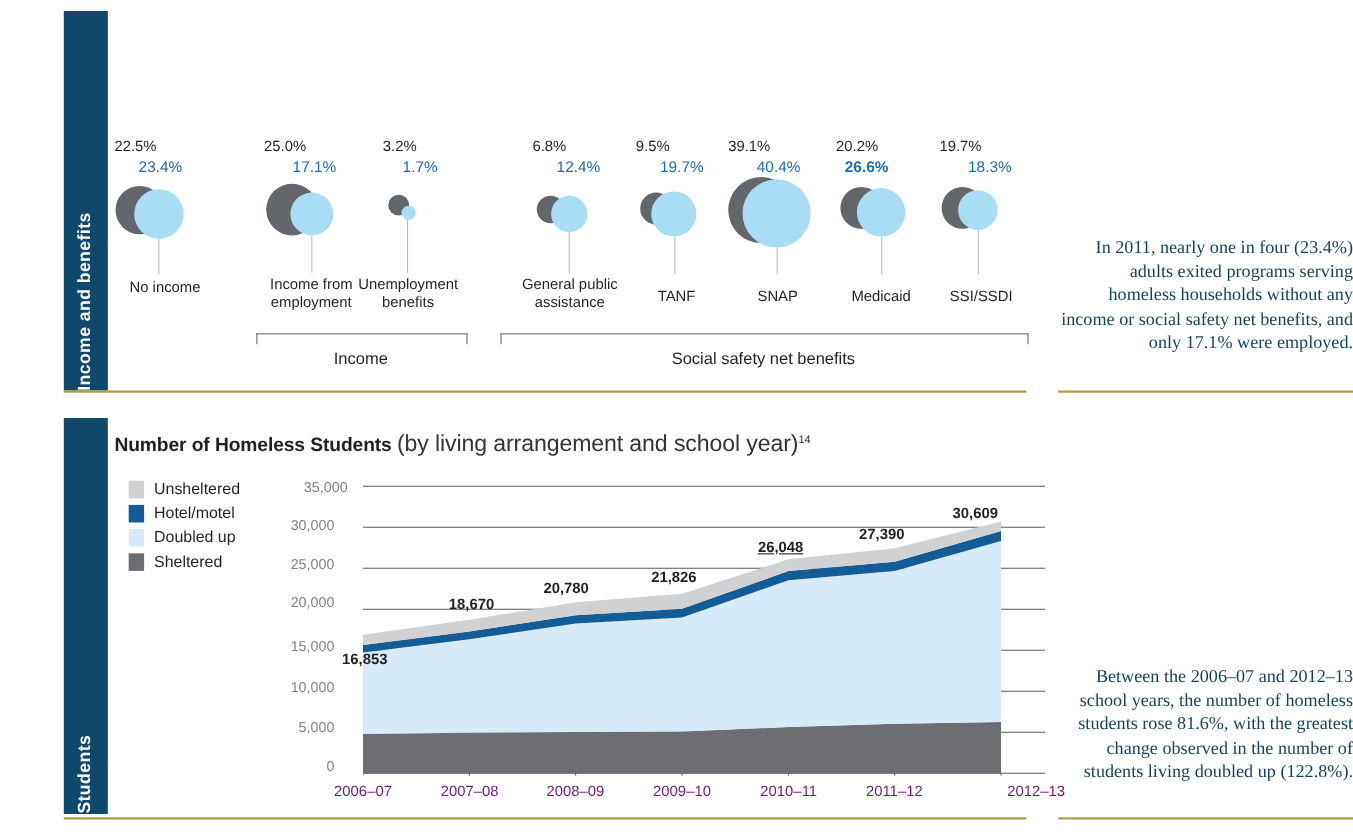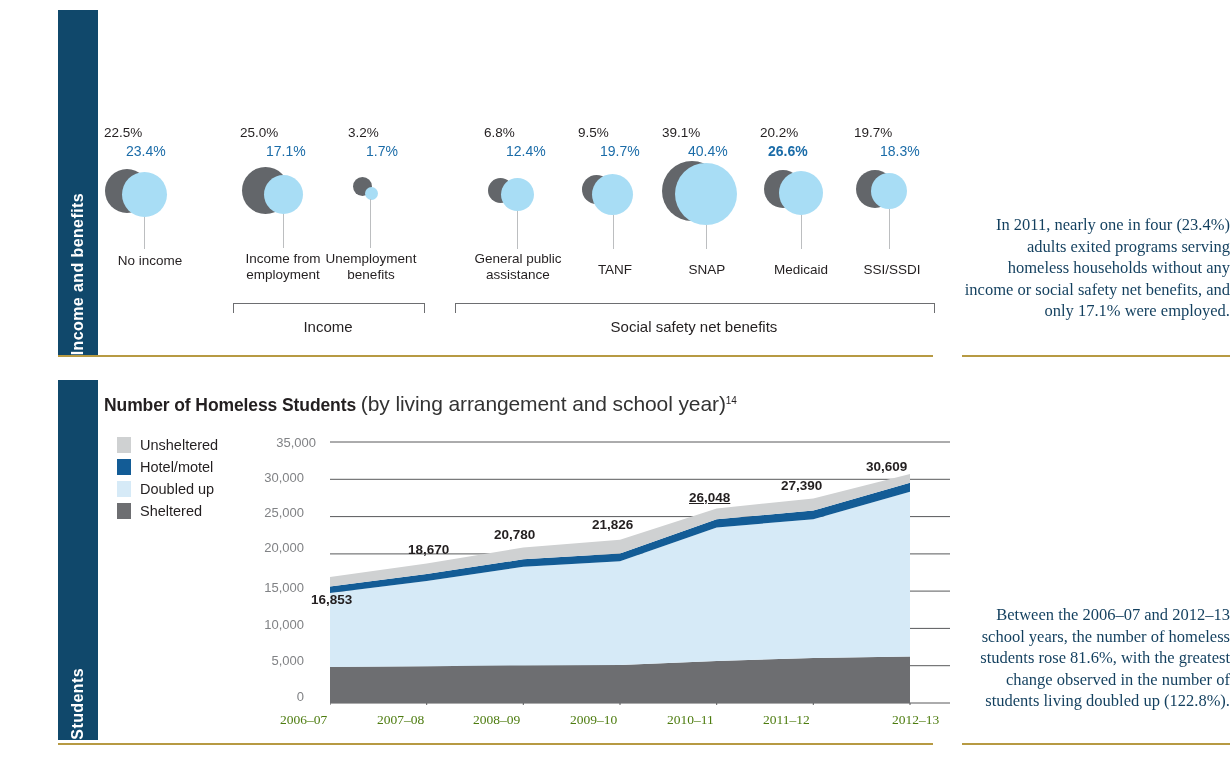--- a/index.html
+++ b/index.html
@@ -62,21 +62,21 @@
     font-size:16.5px;line-height:21.5px;color:#123f5e;text-align:right;
   }
 
   
   .chart-legend{position:absolute;left:117px;top:434px;}
   .cl-row{display:flex;align-items:center;height:22px;}
   .cl-sw{width:14px;height:16px;margin-right:9px;}
   .cl-tx{font-size:14.5px;color:#231f20;}
 
   .ylab{position:absolute;width:64px;text-align:right;font-size:13px;color:#808285;}
-  .xlab{position:absolute;top:712px;width:100px;text-align:left;font-size:13.5px;color:#4d7c0f;font-family:Liberation Serif, serif;}
+  .xlab{position:absolute;top:712px;width:100px;text-align:center;font-size:13.5px;color:#701a75;}
   .dlabel{position:absolute;font-size:13.5px;font-weight:bold;color:#231f20;white-space:nowrap;}
   svg.areachart{position:absolute;left:330px;top:440px;}
 </style>
 </head>
 <body>
 
 <div class="panel panel-income">
 
   <div class="spine" style="top:10px;height:345px;">
     <span class="spine-label">Income and benefits</span>

